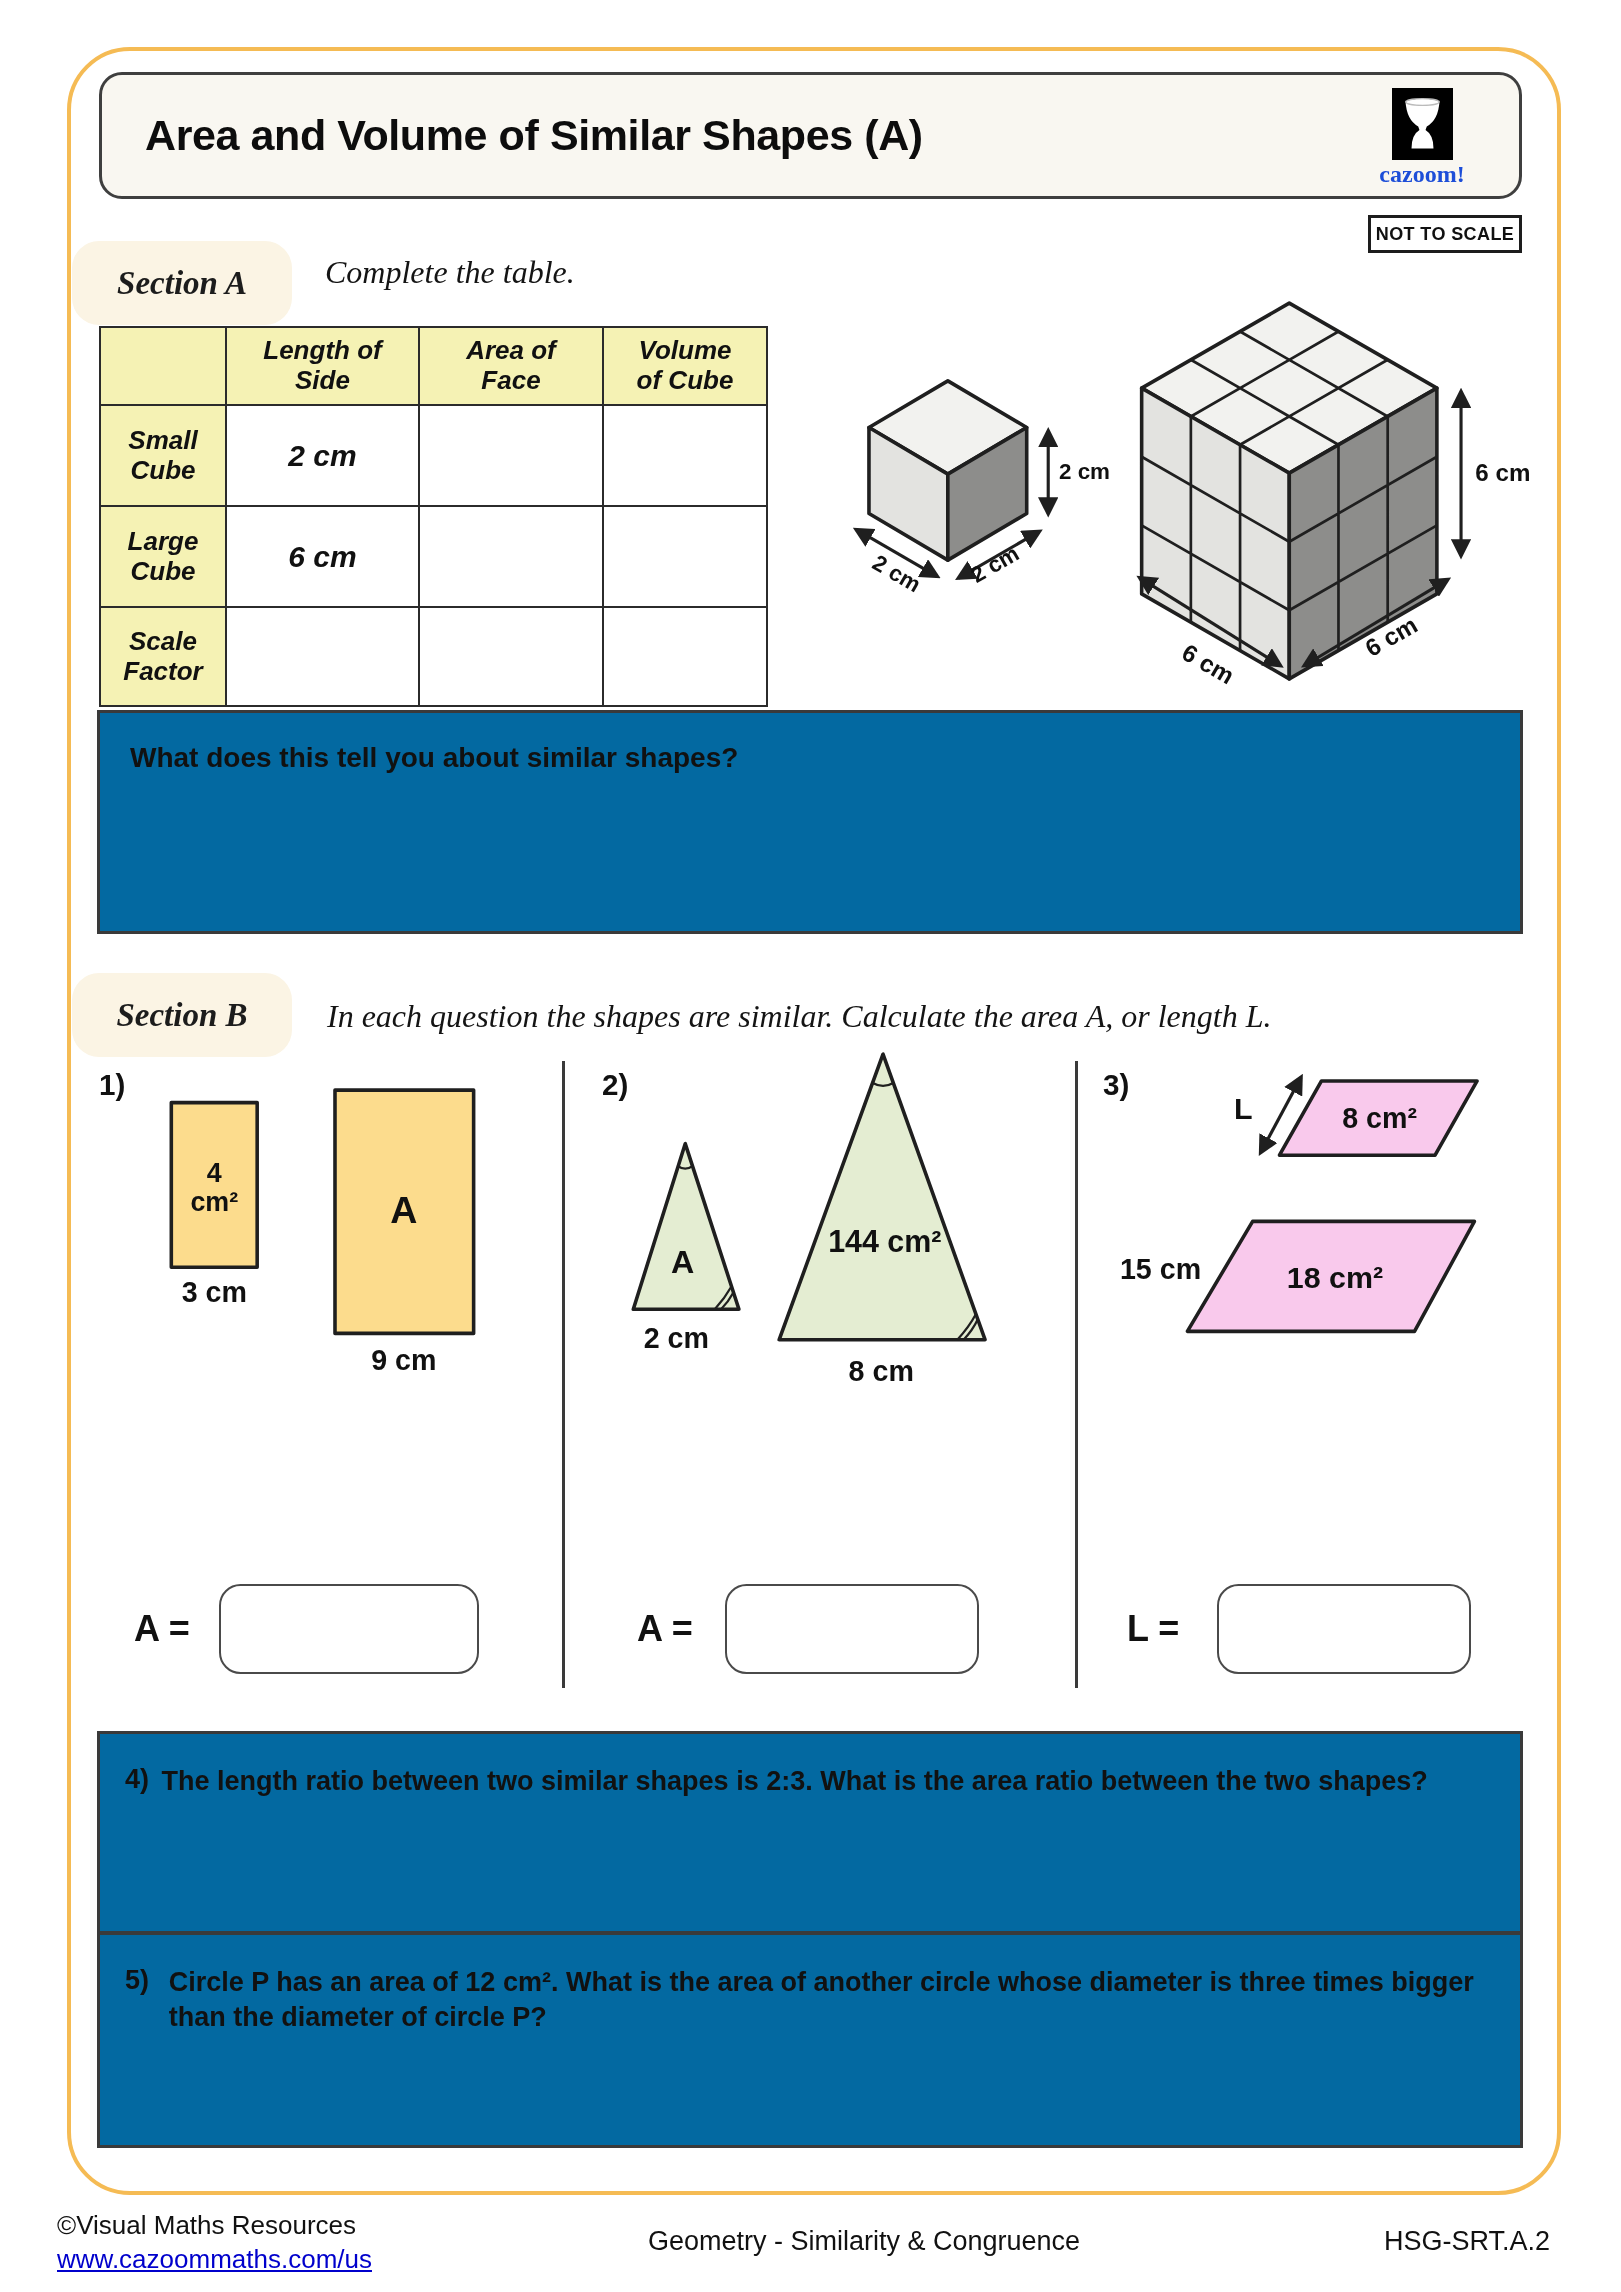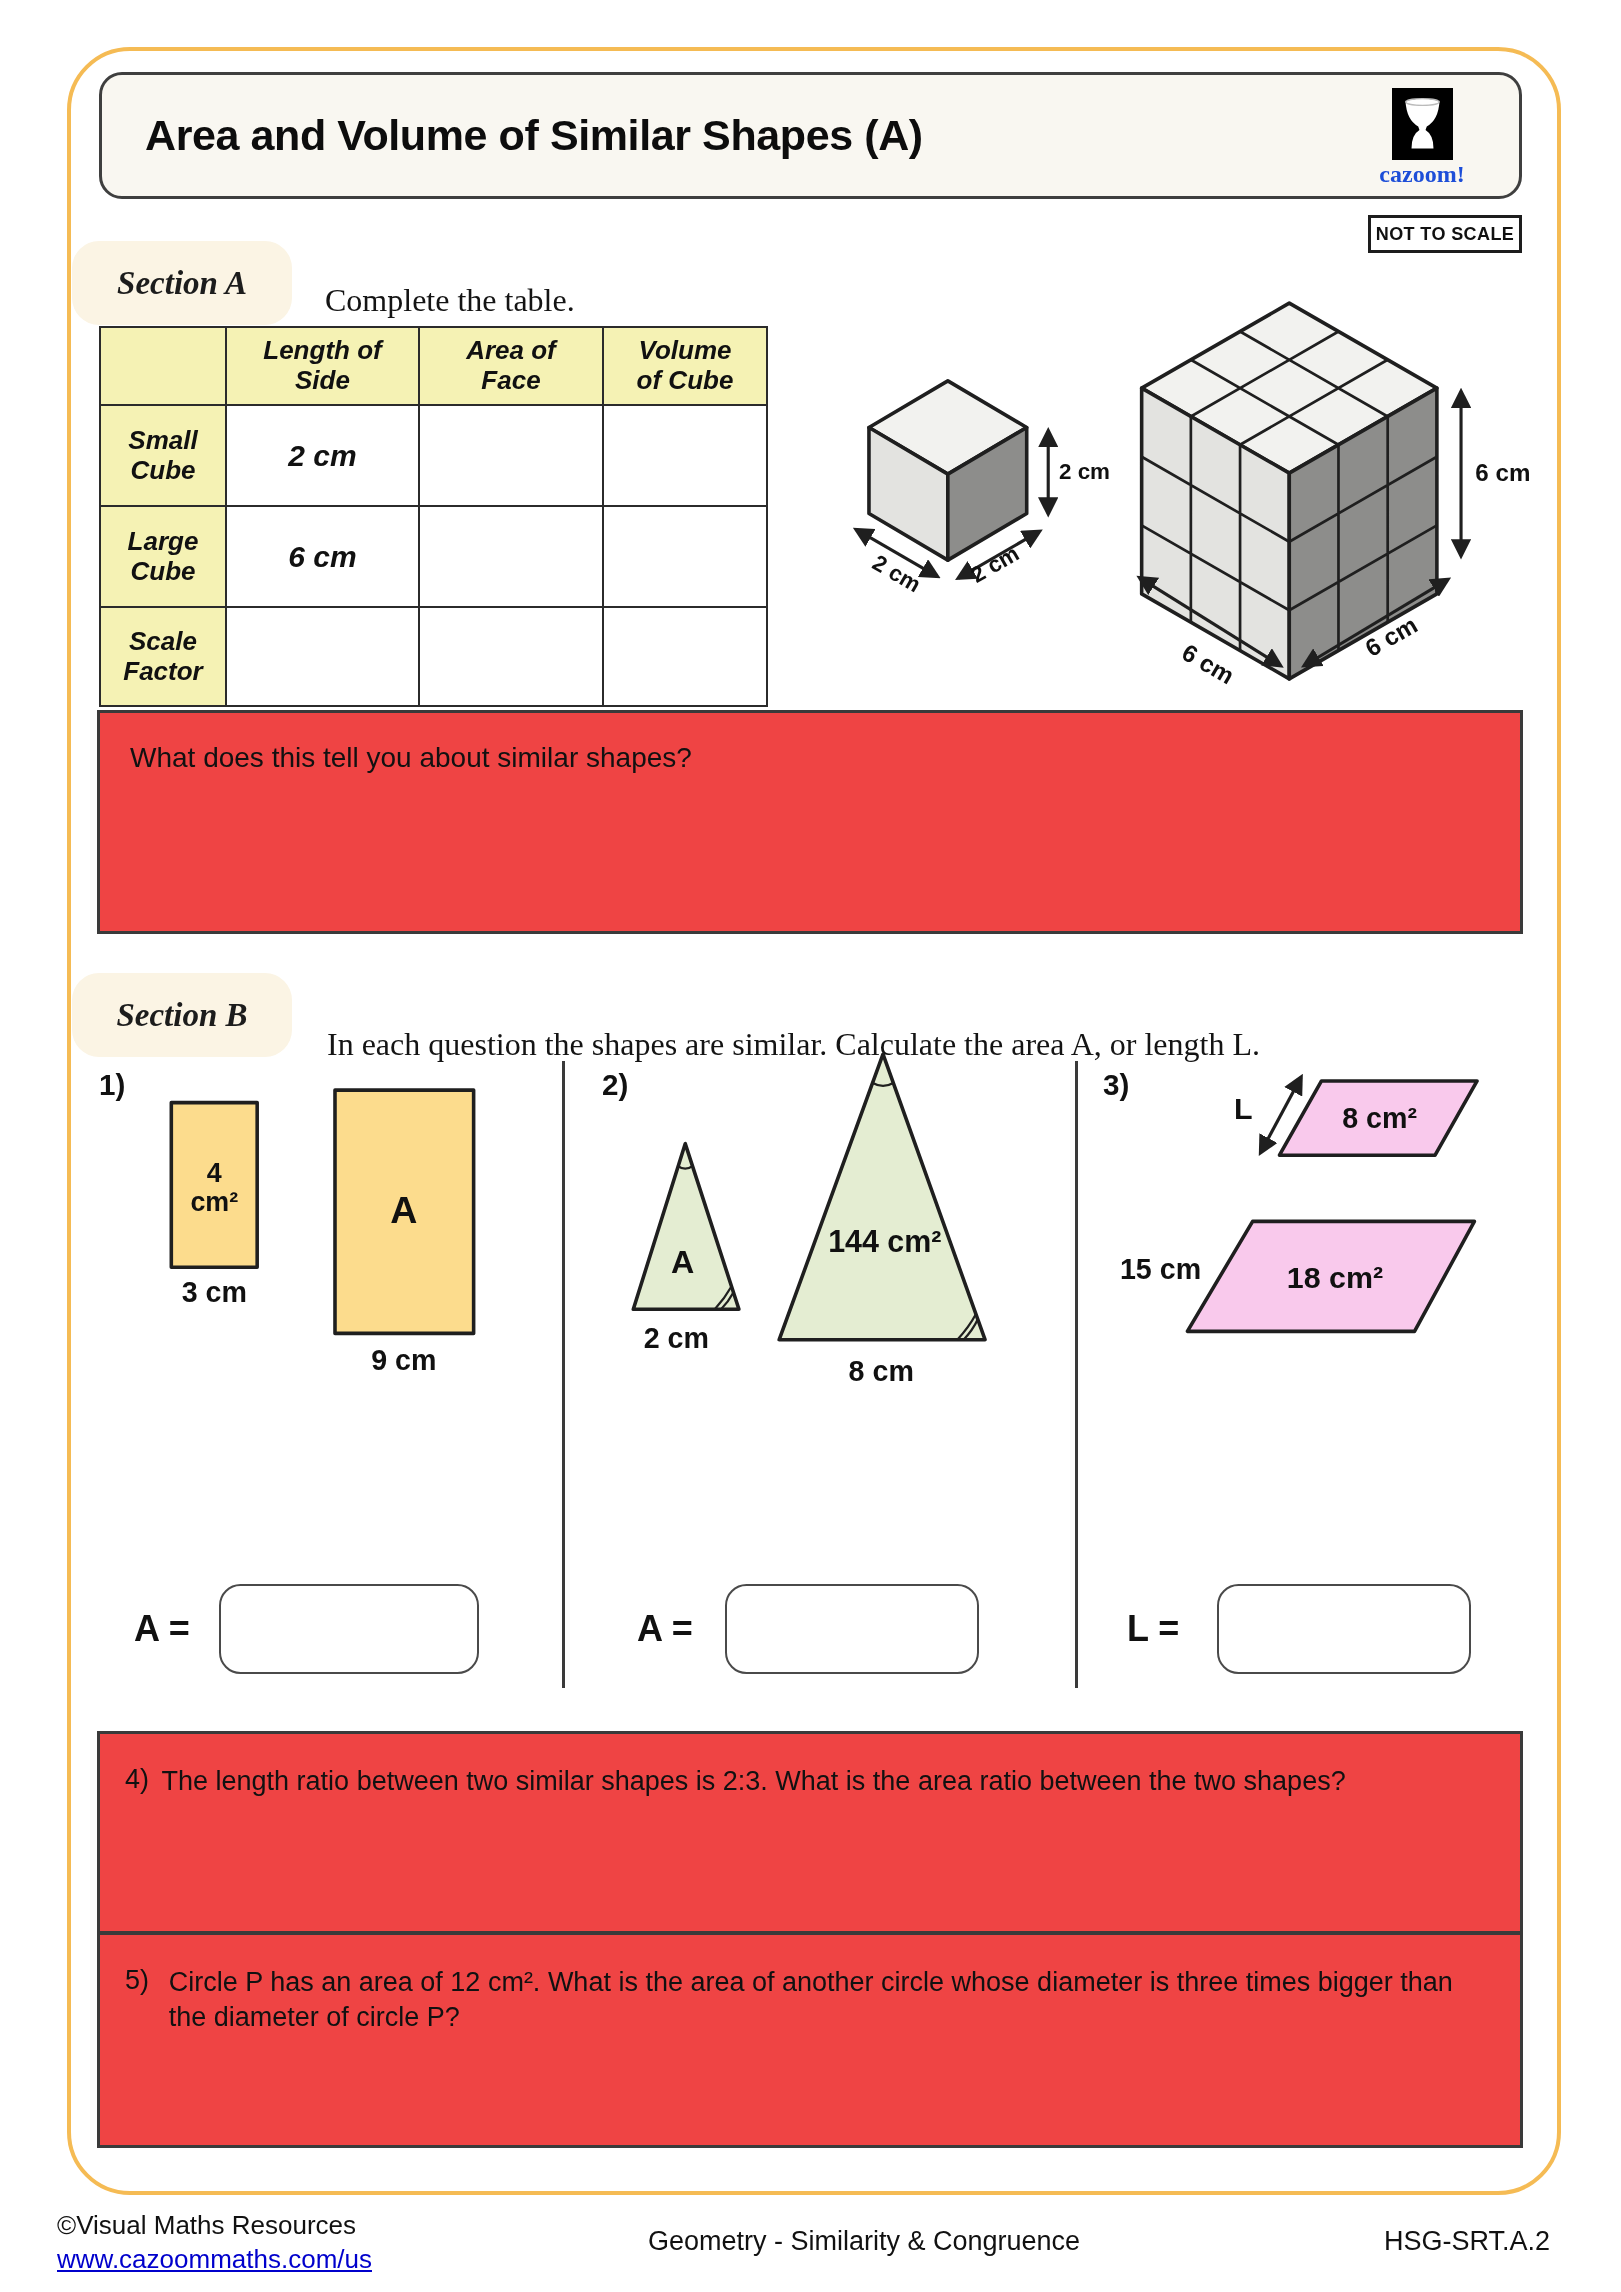--- a/index.html
+++ b/index.html
@@ -20,37 +20,37 @@
 
   .nts { position:absolute; left:1368px; top:215px; width:154px; height:38px;
           border:3.6px solid #1d1d1d; box-sizing:border-box; display:flex; align-items:center;
           justify-content:center; font-size:18px; font-weight:bold; letter-spacing:0.4px; background:#fff; }
 
   .pill { position:absolute; background:#fbf4e4; border-radius:27px; display:flex; align-items:center;
           justify-content:center; font-family:"Liberation Serif", serif; font-weight:bold;
           font-style:italic; font-size:33px; color:#1c1c1c; }
   #pill-a { left:72px; top:229px; width:220px; height:84px;margin-top:12px; }
   #pill-b { left:72px; top:973px; width:220px; height:84px; }
-  .instruction { position:absolute; font-family:"Liberation Serif", serif; 
-          font-size:32px; color:#141414;margin-top:28px; }
+  .instruction { position:absolute; font-family:"Liberation Serif", serif; font-style:italic;
+          font-size:32px; color:#141414; }
   #instr-a { left:325px; top:254px; }
   #instr-b { left:327px; top:998px; }
 
   
   table.sa { position:absolute; left:99px; top:326px; border-collapse:collapse; }
   table.sa td, table.sa th { border:2.7px solid #2b2b2b; box-sizing:border-box; text-align:center; vertical-align:middle;font-style:italic; }
   .yellow { background:#f5f2b4; }
   th.colhead { width:193px; height:78px; font-size:26px; font-weight:bold; line-height:1.15; padding:0 21.5px; }
   th.c2 { width:184px; } th.c3 { width:164px; }
   td.rowhead { width:126px; font-size:26px; font-weight:bold; line-height:1.15; padding:0 15px; }
   td.val { font-size:30px; font-weight:bold; background:#fff; }
   tr.r { height:101px; }
 
-  .qbox { position:absolute; border:3.6px solid #3a3a3a; background:#ef4444; box-sizing:border-box;
-          font-weight:normal; }
+  .qbox { position:absolute; border:3.6px solid #3a3a3a; background:#0369a1; box-sizing:border-box;
+          font-weight:bold; }
   #qbox-a { left:97px; top:710px; width:1426px; height:224px; padding:29px 30px; font-size:28px; }
   .qtext-row { display:flex; align-items:flex-start; }
   #qbox-4 { left:97px; top:1731px; width:1426px; height:203px; padding:30px 25px; font-size:27px; }
   #qbox-5 { left:97px; top:1932px; width:1426px; height:216px; padding:30px 25px; font-size:27px; }
   .qnum-span { flex:0 0 auto; margin-right:12.5px; }
   #qbox-5 .qnum-span { margin-right:19.7px; }
   .qtext-span { flex:1 1 auto; line-height:1.3; }
 
   .qnum { position:absolute; font-size:29.6px; font-weight:bold; }
   #qnum1 { left:99px; top:1068px; } #qnum2 { left:602px; top:1068px; } #qnum3 { left:1103px; top:1068px; }

